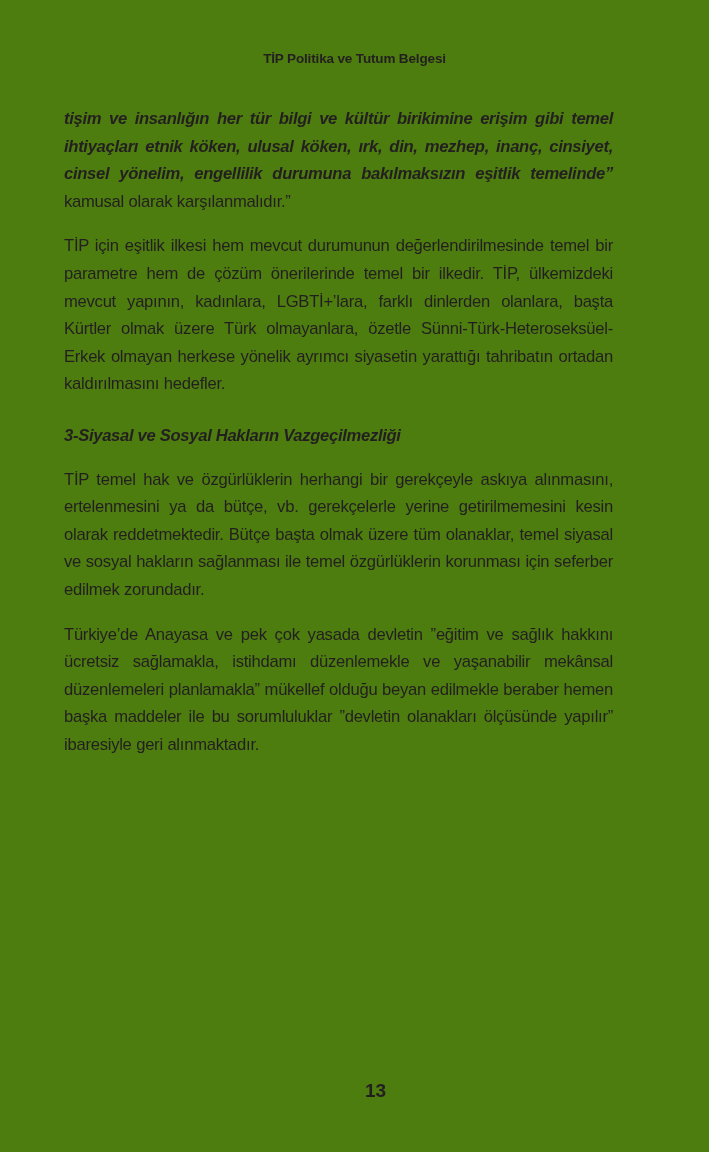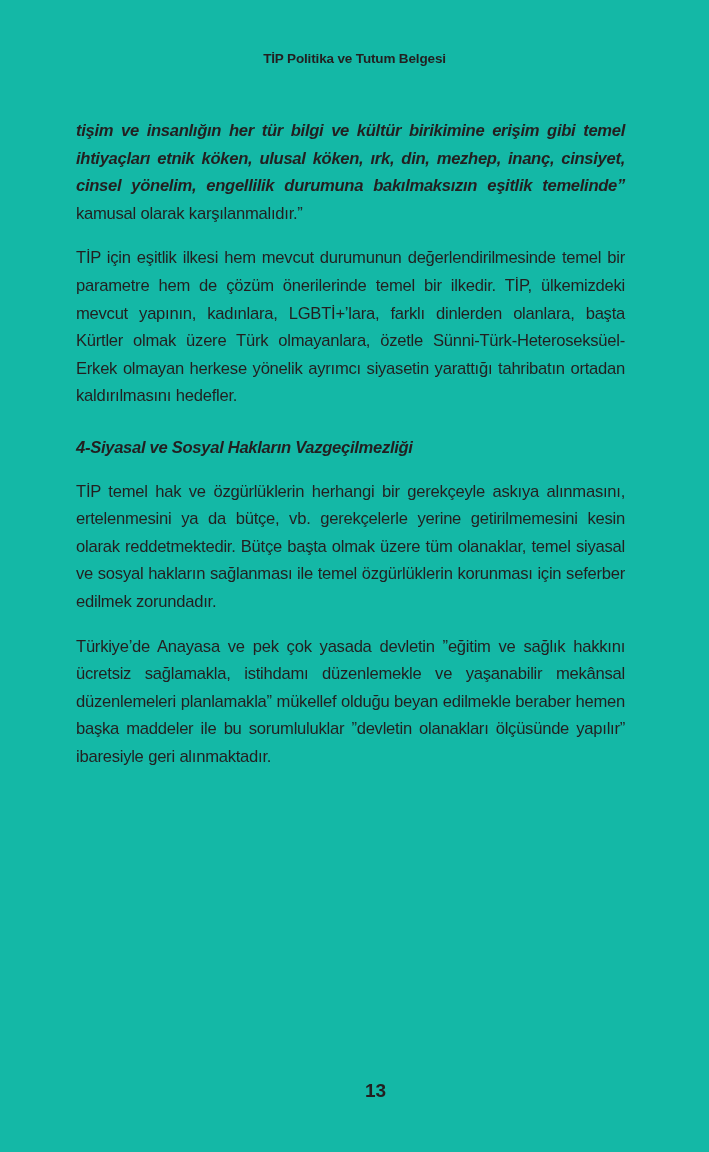--- a/index.html
+++ b/index.html
@@ -4,21 +4,21 @@
 <style>
   html, body {
     margin: 0;
     padding: 0;
     background: #ffffff;
   }
   .page {
     position: relative;
     width: 709px;
     height: 1152px;
-    background: #14b8a6;
+    background: #4d7c0f;
     margin: 0 auto;
     overflow: hidden;
     font-family: "Liberation Sans", sans-serif;
     color: #231f20;
     -webkit-font-smoothing: antialiased;
   }
 
   
   .running-head {
     position: absolute;
@@ -29,23 +29,22 @@
     font-size: 13.5px;
     font-weight: bold;
     letter-spacing: -0.15px;
     color: #231f20;
   }
 
   
   .text-column {
     position: absolute;
     top: 105px;
-    left: 76px;
+    left: 64px;
     width: 549px;
-    margin-top: 12px;
   }
 
   p.body-par {
     margin: 0 0 17px 0;
     font-size: 16.6px;
     line-height: 27.6px;
     text-align: justify;
     text-justify: inter-word;
     letter-spacing: -0.25px;
     color: #231f20;
@@ -95,21 +94,21 @@
 <div class="page">
 
   <div class="running-head">TİP Politika ve Tutum Belgesi</div>
 
   <div class="text-column">
 
     <p class="body-par quote-par"><span>tişim ve insanlığın her tür bilgi ve kültür birikimine erişim gibi temel ihtiyaçları etnik köken, ulusal köken, ırk, din, mezhep, inanç, cinsiyet, cinsel yönelim, engellilik durumuna bakılmaksızın eşitlik temelinde”</span><span class="upright"> kamusal olarak karşılanmalıdır.”</span></p>
 
     <p class="body-par">TİP için eşitlik ilkesi hem mevcut durumunun değerlendirilmesinde temel bir parametre hem de çözüm önerilerinde temel bir ilkedir. TİP, ülkemizdeki mevcut yapının, kadınlara, LGBTİ+’lara, farklı dinlerden olanlara, başta Kürtler olmak üzere Türk olmayanlara, özetle Sünni-Türk-Heteroseksüel-Erkek olmayan herkese yönelik ayrımcı siyasetin yarattığı tahribatın ortadan kaldırılmasını hedefler.</p>
 
-    <p class="section-heading">4-Siyasal ve Sosyal Hakların Vazgeçilmezliği</p>
+    <p class="section-heading">3-Siyasal ve Sosyal Hakların Vazgeçilmezliği</p>
 
     <p class="body-par">TİP temel hak ve özgürlüklerin herhangi bir gerekçeyle askıya alınmasını, ertelenmesini ya da bütçe, vb. gerekçelerle yerine getirilmemesini kesin olarak reddetmektedir. Bütçe başta olmak üzere tüm olanaklar, temel siyasal ve sosyal hakların sağlanması ile temel özgürlüklerin korunması için seferber edilmek zorundadır.</p>
 
     <p class="body-par">Türkiye’de Anayasa ve pek çok yasada devletin ”eğitim ve sağlık hakkını ücretsiz sağlamakla, istihdamı düzenlemekle ve yaşanabilir mekânsal düzenlemeleri planlamakla” mükellef olduğu beyan edilmekle beraber hemen başka maddeler ile bu sorumluluklar ”devletin olanakları ölçüsünde yapılır” ibaresiyle geri alınmaktadır.</p>
 
   </div>
 
   <div class="folio">13</div>
 
 </div>

